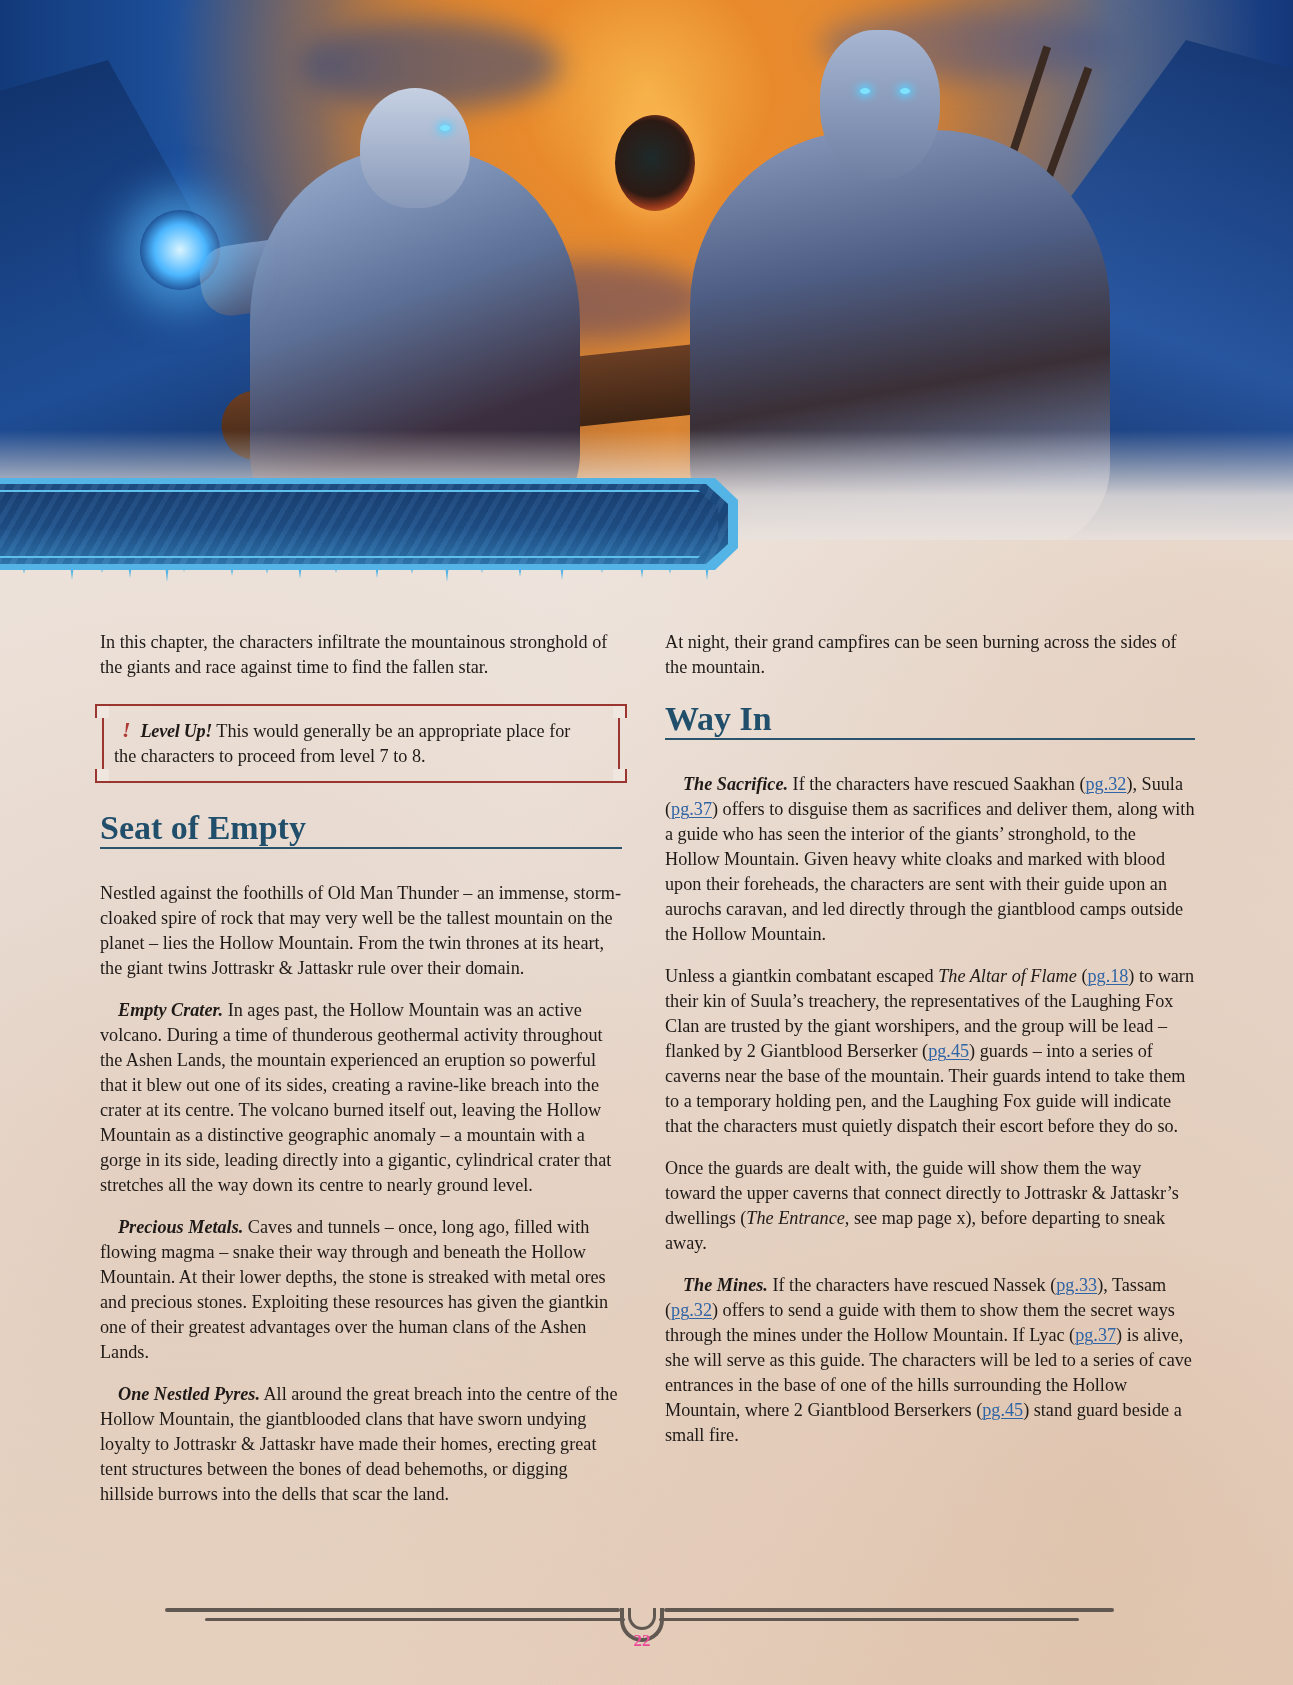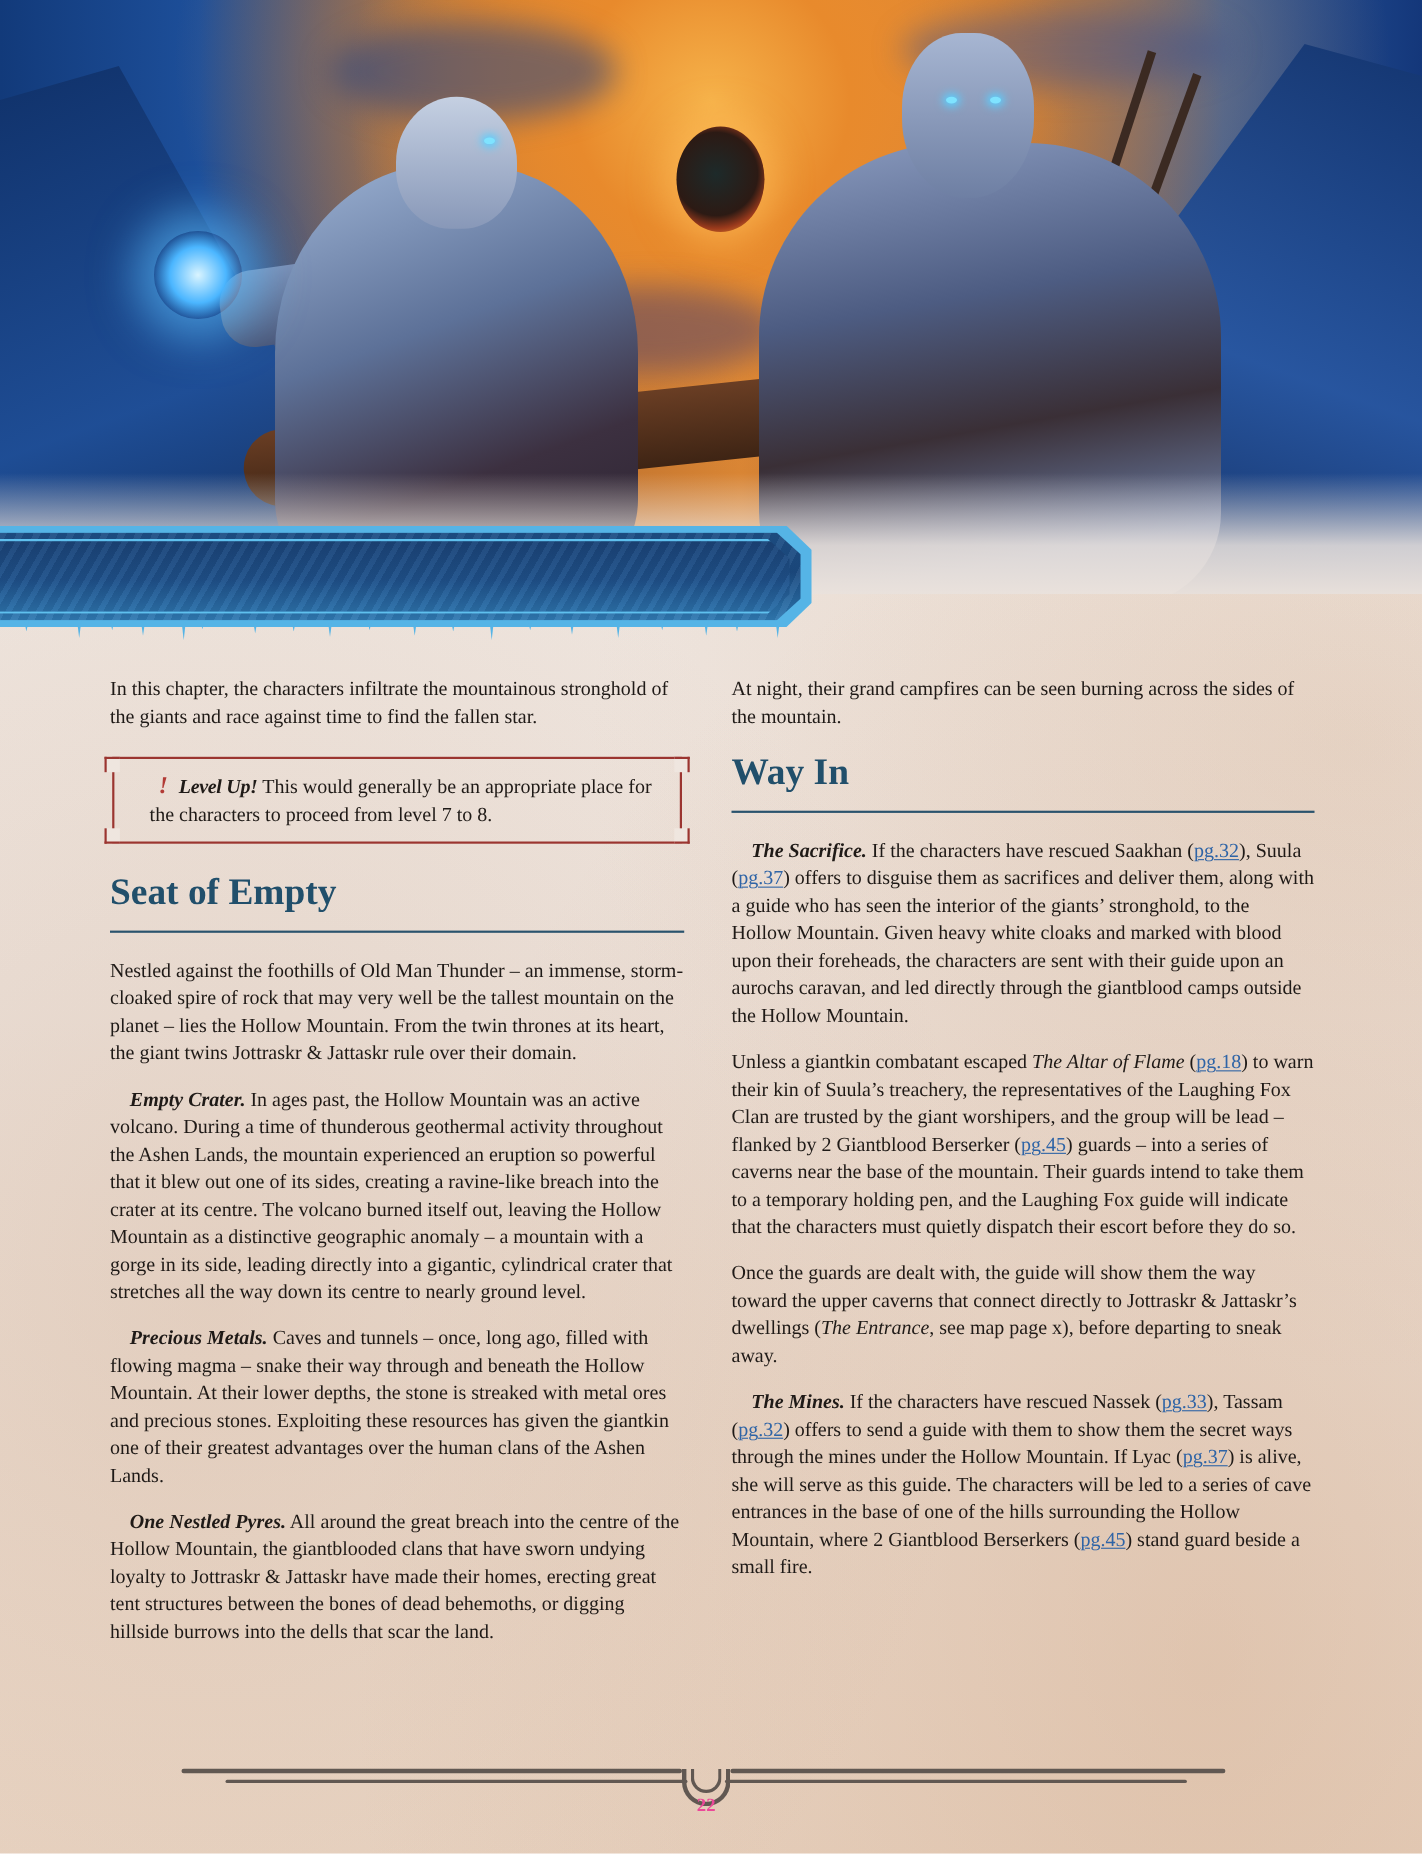--- a/index.html
+++ b/index.html
@@ -85,39 +85,39 @@
   .banner-title {
     position:absolute; left:113px; top:20px;
     font-family: "Liberation Serif", "DejaVu Serif", serif;
     font-weight: bold; font-size: 34px; letter-spacing: .5px;
     color:#dcf0fb; font-variant: small-caps;
     text-shadow: 0 2px 3px rgba(0,20,50,.7);
     white-space: nowrap;
   }
 
   
-  .col { position:absolute; top:614px; width:522px; font-size:18.2px; line-height:25px; }
+  .col { position:absolute; top:630px; width:522px; font-size:18.2px; line-height:25px; }
   .col-left { left:100px; }
   .col-right { left:665px; width:530px; }
   .col p { margin-bottom:17px; }
   .col p.indent { text-indent: 18px; }
   .lead { font-weight: bold; font-style: italic; }
   .link { color:#2f64a6; text-decoration: underline; text-decoration-thickness: 1px; text-underline-offset: 2px; }
   .bold { font-weight: normal; }
   .ital { font-style: italic; margin-top: 21px; }
 
   .section-title {
     font-family: "Liberation Serif", "DejaVu Serif", serif;
     color:#214f6b; font-weight:bold; font-size:34px; line-height:38px;
-    border-bottom: 2.5px solid #2a536d; padding-bottom:15px; margin-bottom:22px;
+    border-bottom: 2.5px solid #2a536d; padding-bottom:0; margin-bottom:32px;
   }
 
   
   .callout {
-    position: relative; margin: 24px 2px 26px 2px; padding: 11px 22px 12px 32px;
+    position: relative; margin: 24px 2px 26px 2px; padding: 11px 22px 12px 10px;
     border: 2px solid #9b3530; border-left-width: 2px; border-right-width: 2px;
   }
   .callout .corner { position:absolute; width:14px; height:14px; border:2px solid #9b3530; background:#efe6df; }
   .callout .c-tl { left:-9px; top:-2px; border-right:none; border-bottom:none; }
   .callout .c-tr { right:-9px; top:-2px; border-left:none; border-bottom:none; }
   .callout .c-bl { left:-9px; bottom:-2px; border-right:none; border-top:none; }
   .callout .c-br { right:-9px; bottom:-2px; border-left:none; border-top:none; }
   .callout .excl { color:#b23a35; font-weight:bold; font-style:italic; font-size:22px; margin: 0 10px 0 8px; }
   .callout .lead2 { font-weight:bold; font-style:italic; letter-spacing:-0.3px; }
 

